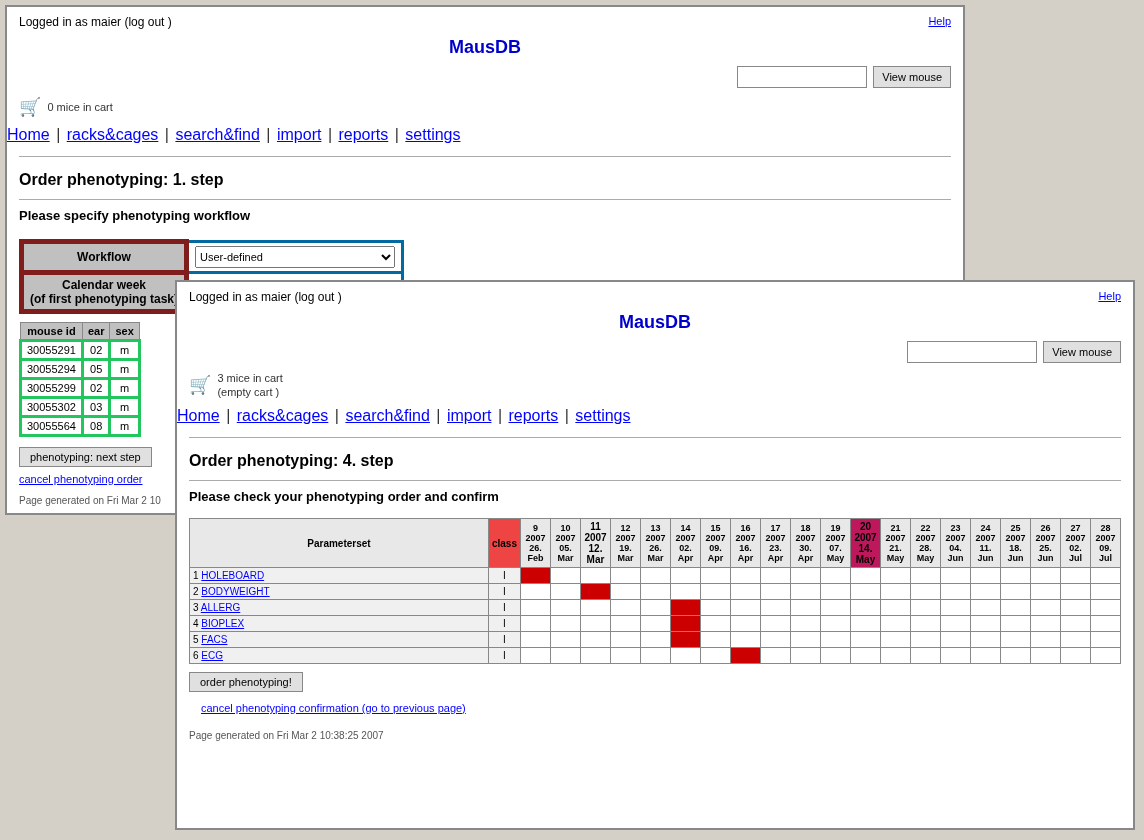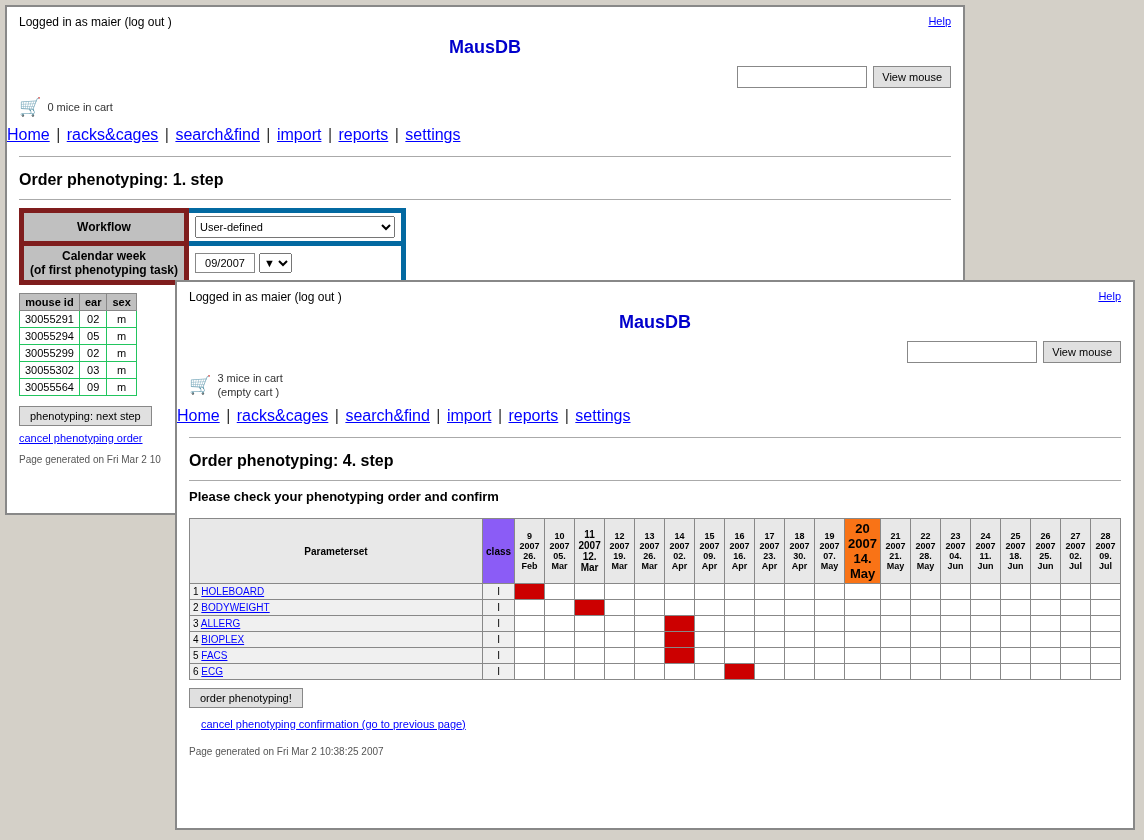--- a/index.html
+++ b/index.html
@@ -106,21 +106,21 @@
     .form-table td { padding: 3px 6px; font-size: 12px; }
     .form-label-cell {
       background: #c0c0c0;
       border: 5px solid #7f1d1d;
       font-weight: bold;
       text-align: center;
       padding: 4px 8px;
       font-size: 11px;
     }
     .form-value-cell {
-      border: 5px solid #0369a1;
+      border: 3px solid #0369a1;
       padding: 2px 4px;
       margin-top: 32px;
     }
 
     select.workflow-select {
       width: 200px;
       height: 22px;
       font-size: 11px;
     }
 
@@ -143,21 +143,21 @@
       border-collapse: collapse;
       font-size: 11px;
     }
     .mouse-table th {
       background: #c0c0c0;
       border: 1px solid #888;
       padding: 2px 5px;
       font-weight: bold;
     }
     .mouse-table td {
-      border: 1px solid #22c55e;
+      border: 3px solid #22c55e;
       padding: 2px 5px;
       text-align: center;
     }
     .mouse-table td:first-child { text-align: left; }
 
     .next-step-btn {
       display: block;
       margin: 10px 12px 4px;
       padding: 3px 10px;
       font-size: 11px;
@@ -245,20 +245,21 @@
     <span>|</span>
     <a>settings</a>
   </div>
 
   <hr class="divider">
 
   <div class="step-title">Order phenotyping: 1. step</div>
 
   <hr class="divider">
 
+  <div class="section-subtitle">Please specify phenotyping workflow</div>
 
   <table class="form-table">
     <tbody>
         <tr>
       <td class="form-label-cell">Workflow</td>
       <td class="form-value-cell">
         <select class="workflow-select">
           <option>User-defined</option>
         </select>
       </td>
@@ -301,21 +302,21 @@
           <td>02</td>
           <td>m</td>
         </tr>
         <tr>
           <td>30055302</td>
           <td>03</td>
           <td>m</td>
         </tr>
         <tr>
           <td>30055564</td>
-          <td>09</td>
+          <td>08</td>
           <td>m</td>
         </tr>
       </tbody>
   </table>
 
   <button class="next-step-btn">phenotyping: next step</button>
 
   <a class="cancel-link">cancel phenotyping order</a>
 
   <div class="page-generated">Page generated on Fri Mar 2 10</div>
@@ -364,33 +365,33 @@
 
   <hr class="divider">
 
   <div class="section-subtitle">Please check your phenotyping order and confirm</div>
 
   <div class="schedule-section">
     <table class="schedule-table">
       <thead id="front-schedule-thead">
           <tr>
             <th rowspan="2" style="min-width: 90px; background: rgb(232, 232, 232);">Parameterset</th>
-            <th rowspan="2" style="width: 28px; background: #8b5cf6; margin-left: 32px;">class</th>
+            <th rowspan="2" style="width: 28px; background: #ef4444; margin-left: 32px;">class</th>
             <th style="width: 30px; font-size: 9px; background: rgb(232, 232, 232); vertical-align: middle; white-space: nowrap;">9<br>2007<br>26.<br>Feb</th>
             <th style="width: 30px; font-size: 9px; background: rgb(232, 232, 232); vertical-align: middle; white-space: nowrap;">10<br>2007<br>05.<br>Mar</th>
             <th style="width: 30px; font-size: 10px; background: rgb(232, 232, 232); vertical-align: middle; white-space: nowrap;">11<br>2007<br>12.<br>Mar</th>
             <th style="width: 30px; font-size: 9px; background: rgb(232, 232, 232); vertical-align: middle; white-space: nowrap;">12<br>2007<br>19.<br>Mar</th>
             <th style="width: 30px; font-size: 9px; background: rgb(232, 232, 232); vertical-align: middle; white-space: nowrap;">13<br>2007<br>26.<br>Mar</th>
             <th style="width: 30px; font-size: 9px; background: rgb(232, 232, 232); vertical-align: middle; white-space: nowrap;">14<br>2007<br>02.<br>Apr</th>
             <th style="width: 30px; font-size: 9px; background: rgb(232, 232, 232); vertical-align: middle; white-space: nowrap;">15<br>2007<br>09.<br>Apr</th>
             <th style="width: 30px; font-size: 9px; background: rgb(232, 232, 232); vertical-align: middle; white-space: nowrap;">16<br>2007<br>16.<br>Apr</th>
             <th style="width: 30px; font-size: 9px; background: rgb(232, 232, 232); vertical-align: middle; white-space: nowrap;">17<br>2007<br>23.<br>Apr</th>
             <th style="width: 30px; font-size: 9px; background: rgb(232, 232, 232); vertical-align: middle; white-space: nowrap;">18<br>2007<br>30.<br>Apr</th>
             <th style="width: 30px; font-size: 9px; background: rgb(232, 232, 232); vertical-align: middle; white-space: nowrap;">19<br>2007<br>07.<br>May</th>
-            <th style="width: 30px; font-size: 13px; background: #f97316; vertical-align: middle; white-space: nowrap;">20<br>2007<br>14.<br>May</th>
+            <th style="width: 30px; font-size: 10px; background: #be185d; vertical-align: middle; white-space: nowrap;">20<br>2007<br>14.<br>May</th>
             <th style="width: 30px; font-size: 9px; background: rgb(232, 232, 232); vertical-align: middle; white-space: nowrap;">21<br>2007<br>21.<br>May</th>
             <th style="width: 30px; font-size: 9px; background: rgb(232, 232, 232); vertical-align: middle; white-space: nowrap;">22<br>2007<br>28.<br>May</th>
             <th style="width: 30px; font-size: 9px; background: rgb(232, 232, 232); vertical-align: middle; white-space: nowrap;">23<br>2007<br>04.<br>Jun</th>
             <th style="width: 30px; font-size: 9px; background: rgb(232, 232, 232); vertical-align: middle; white-space: nowrap;">24<br>2007<br>11.<br>Jun</th>
             <th style="width: 30px; font-size: 9px; background: rgb(232, 232, 232); vertical-align: middle; white-space: nowrap;">25<br>2007<br>18.<br>Jun</th>
             <th style="width: 30px; font-size: 9px; background: rgb(232, 232, 232); vertical-align: middle; white-space: nowrap;">26<br>2007<br>25.<br>Jun</th>
             <th style="width: 30px; font-size: 9px; background: rgb(232, 232, 232); vertical-align: middle; white-space: nowrap;">27<br>2007<br>02.<br>Jul</th>
             <th style="width: 30px; font-size: 9px; background: rgb(232, 232, 232); vertical-align: middle; white-space: nowrap;">28<br>2007<br>09.<br>Jul</th>
           </tr>
         </thead>

